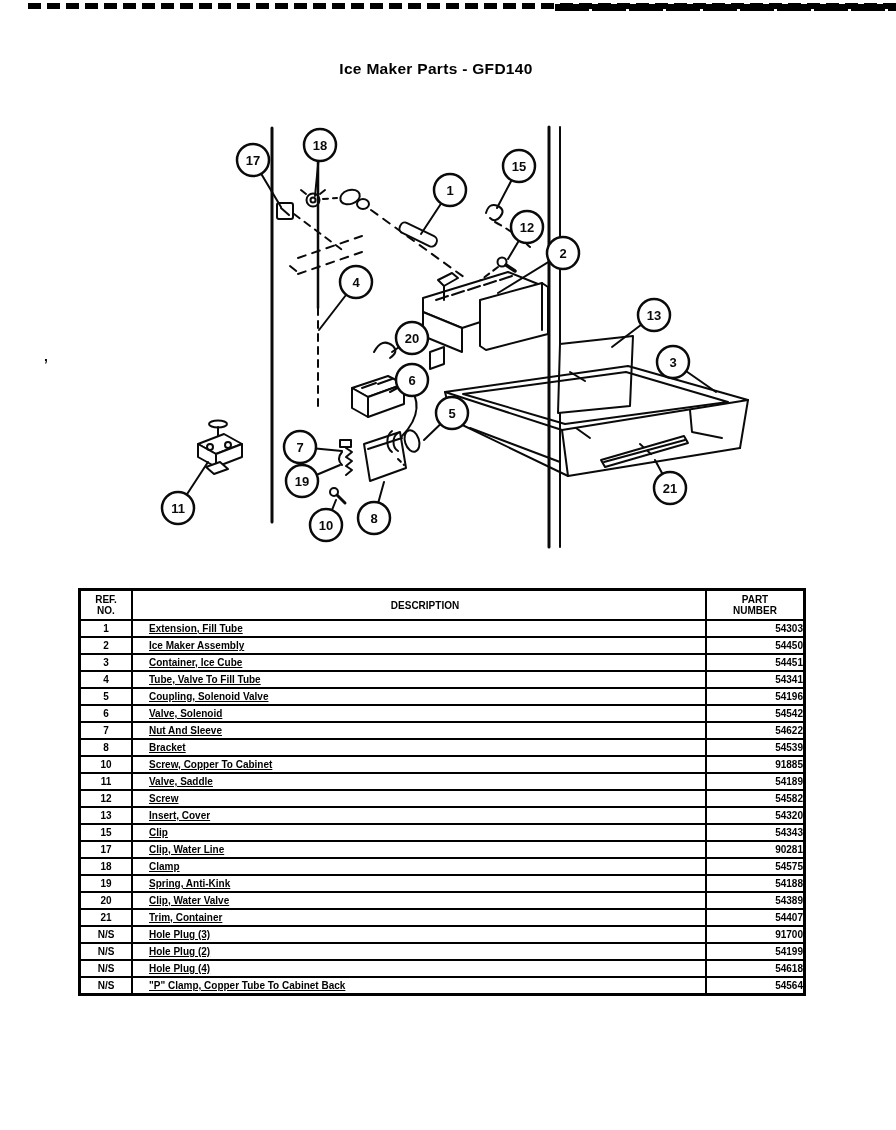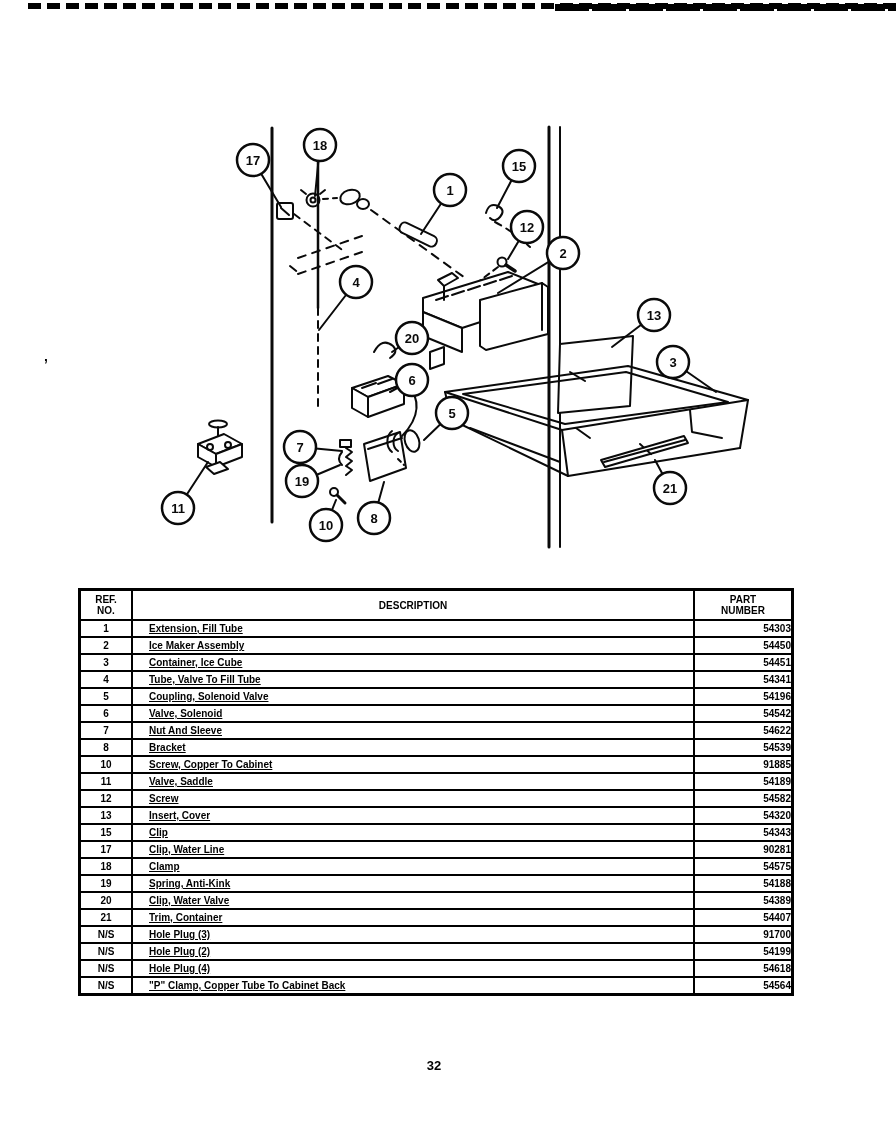--- a/index.html
+++ b/index.html
@@ -64,20 +64,21 @@
 </style>
 </head>
 <body>
 
 <div class="page">
 
   <div class="artifact-top"></div>
   <div class="artifact-top2"></div>
   <div class="artifact-mark">’</div>
 
+  <div class="title">Ice Maker Parts - GFD140</div>
 
   <svg class="diagram" width="896" height="480" viewBox="0 105 896 480" fill="none" stroke="#0a0a0a" stroke-width="2" stroke-linecap="round" stroke-linejoin="round">
 
     <g>
       <line x1="272" y1="128" x2="272" y2="522" stroke-width="3"></line>
       <line x1="549" y1="127" x2="549" y2="547" stroke-width="3"></line>
       <line x1="560" y1="127" x2="560" y2="547" stroke-width="2"></line>
     </g>
 
     <g>
@@ -269,21 +270,21 @@
       </g>
   </svg>
 
   <table class="parts-table">
     <thead>
       <tr>
         <th class="col-ref">
           <span>REF.</span><br>
           <span>NO.</span>
         </th>
-        <th class="col-desc" style="text-align:center;padding-left:0;">DESCRIPTION</th>
+        <th class="col-desc" style="text-align:center;padding-left:12px;">DESCRIPTION</th>
         <th class="col-part">
           <span>PART</span><br>
           <span>NUMBER</span>
         </th>
       </tr>
     </thead>
     <tbody>
         <tr>
           <td class="col-ref">1</td>
           <td class="col-desc">Extension, Fill Tube</td>
@@ -390,15 +391,14 @@
           <td class="col-part">54618</td>
         </tr>
         <tr>
           <td class="col-ref">N/S</td>
           <td class="col-desc">"P" Clamp, Copper Tube To Cabinet Back</td>
           <td class="col-part">54564</td>
         </tr>
       </tbody>
   </table>
 
-  <div class="pageno">32</div>
 
 </div>
 
 </body></html>

